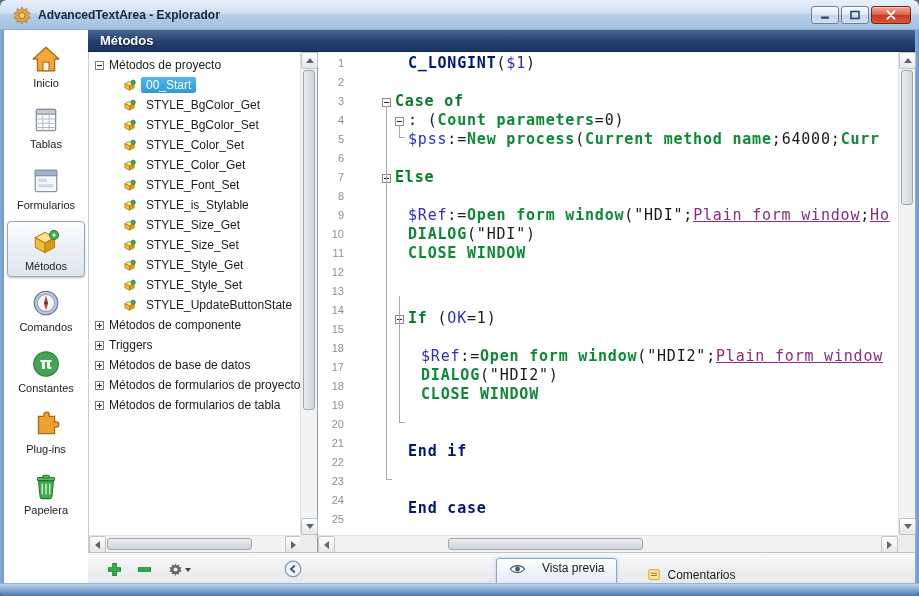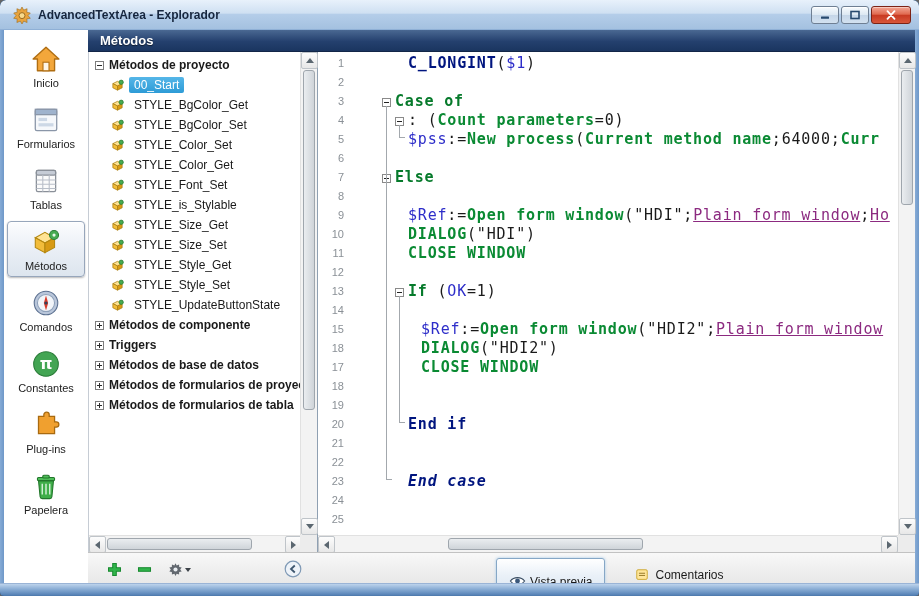--- a/index.html
+++ b/index.html
@@ -30,22 +30,22 @@
 
 .header{position:absolute;left:88px;right:4px;top:30px;height:22px;display:flex;align-items:center;padding-left:12px;
   background:linear-gradient(#4a6892,#24406e 55%,#1a3560);border-bottom:1px solid #122648}
 .header-title{color:#fff;font-weight:bold;font-size:13px;text-shadow:0 1px 1px rgba(0,0,0,.55)}
 
 .tree-panel{position:absolute;left:88px;top:52px;width:230px;height:500px;background:#fff;border-right:1px solid #8fa0b2;border-left:1px solid #c6ccd4}
 .code-panel{position:absolute;left:318px;top:52px;width:597px;height:500px;background:#fff}
 
 .tree-content{position:absolute;left:1px;top:3px;right:17px;bottom:17px;overflow:hidden;font-size:12px;color:#1a1a1a}
 .tree-row{display:flex;align-items:center;height:20px;white-space:nowrap}
-.tree-row.group{padding-left:5px;gap:5px;font-weight:bold}
-.tree-row.child{padding-left:21px;gap:5px}
+.tree-row.group{padding-left:5px;gap:5px;font-weight:normal}
+.tree-row.child{padding-left:33px;gap:5px}
 .exp{width:9px;height:9px;border:1px solid #7d7d7d;background:#fff;position:relative;flex:0 0 9px}
 .exp::before{content:'';position:absolute;left:1px;right:1px;top:50%;margin-top:-.5px;height:1px;background:#2b2b2b}
 .exp.plus::after{content:'';position:absolute;top:1px;bottom:1px;left:50%;margin-left:-.5px;width:1px;background:#2b2b2b}
 .m-icn{width:13px;height:13px;flex:0 0 13px}
 .tree-clabel{padding:1px 5px;border-radius:2px}
 .tree-clabel.sel{background:linear-gradient(#55b6e8,var(--sel,#2d9bd6));color:#fff}
 
 .code-gutter{position:absolute;left:1px;top:2px;width:33px}
 .gut-line{height:19px;line-height:19px;text-align:right;padding-right:8px;font-size:11px;color:#8a9096}
 .code-content{position:absolute;left:35px;top:2px;right:17px;bottom:17px;overflow:hidden;
@@ -75,21 +75,21 @@
 .tri.right{border-left:5px solid #5b6770;border-right:none}
 .vthumb{position:absolute;left:2px;right:2px;border:1px solid #9fa6ad;border-radius:3px;background:linear-gradient(90deg,#eaedf0,#cfd4d9)}
 .hthumb{position:absolute;top:2px;bottom:2px;border:1px solid #9fa6ad;border-radius:3px;background:linear-gradient(#eaedf0,#cfd4d9)}
 
 .toolbar{position:absolute;left:88px;right:4px;top:552px;height:31px;background:linear-gradient(#f8f8f8,#e8e8e8);border-top:1px solid #c2c2c2}
 .tb-iconbtn{position:absolute;top:6px;width:24px;height:20px;display:flex;align-items:center;justify-content:center;gap:2px}
 .tb-iconbtn .s16{width:15px;height:15px}
 .caret{width:0;height:0;border:3.5px solid transparent;border-top:4.5px solid #3c4248;position:relative;top:2px}
 .collapse-btn{position:absolute;left:196px;top:7px;width:18px;height:18px}
 .tb-center{position:absolute;left:408px;top:5px;display:flex;gap:22px;align-items:center}
-.preview-btn{height:21px;display:flex;align-items:flex-start;gap:4px;padding:16px 12px;font-size:12px;color:#1a1a1a;
+.preview-btn{height:21px;display:flex;align-items:flex-end;gap:16px;padding:16px 12px;font-size:12px;color:#1a1a1a;
   background:linear-gradient(#ffffff,#eaf1f8 50%,#dde7f1);border:1px solid #86a7c6;border-radius:3px;box-shadow:0 0 3px #a5c8e8}
 .comments-btn{height:21px;display:flex;align-items:center;gap:6px;padding:0 8px;font-size:12px;color:#1a1a1a}
 .eye{width:17px;height:12px}.note{width:14px;height:14px}
 </style>
 </head>
 <body>
 
 <div class="stage">
 
   <div class="titlebar">
@@ -134,41 +134,41 @@
           <svg viewBox="0 0 28 28">
             <path d="M14 3 L26 14 H22 V25 H6 V14 H2 Z" fill="#f3a73b" stroke="#b06e12" stroke-width="1.3" stroke-linejoin="round"></path>
             <rect x="11.2" y="17" width="5.6" height="8" fill="#fff6e6" stroke="#b06e12"></rect>
           </svg>
         </span>
         <div class="sb-label">Inicio</div>
       </div>
       <div class="sb-item">
         <span class="icn sb-icn">
           <svg viewBox="0 0 28 28">
-            <rect x="4" y="4" width="20" height="20" rx="1.5" fill="#f6f8fb" stroke="#8a96a8" stroke-width="1.2"></rect>
-            <rect x="4" y="4" width="20" height="5" fill="#9fb3cd" stroke="#8a96a8" stroke-width="1.2"></rect>
-            <rect x="7" y="12" width="8" height="3" fill="#cdd8e6"></rect>
-            <rect x="7" y="17" width="14" height="3" fill="#cdd8e6"></rect>
-          </svg>
-        </span>
-        <div class="sb-label">Formularios</div>
-      </div>
-      <div class="sb-item">
-        <span class="icn sb-icn">
-          <svg viewBox="0 0 28 28">
             <rect x="5" y="4" width="18" height="20" rx="1.5" fill="#fbfbfb" stroke="#8a9099" stroke-width="1.2"></rect>
             <rect x="5" y="4" width="18" height="4.5" rx="1.5" fill="#c6ccd6" stroke="#8a9099" stroke-width="1.2"></rect>
             <line x1="5" y1="13" x2="23" y2="13" stroke="#b8bec8"></line>
             <line x1="5" y1="17" x2="23" y2="17" stroke="#b8bec8"></line>
             <line x1="5" y1="21" x2="23" y2="21" stroke="#b8bec8"></line>
             <line x1="11" y1="8.5" x2="11" y2="24" stroke="#b8bec8"></line>
             <line x1="17" y1="8.5" x2="17" y2="24" stroke="#b8bec8"></line>
           </svg>
         </span>
         <div class="sb-label">Tablas</div>
+      </div>
+      <div class="sb-item">
+        <span class="icn sb-icn">
+          <svg viewBox="0 0 28 28">
+            <rect x="4" y="4" width="20" height="20" rx="1.5" fill="#f6f8fb" stroke="#8a96a8" stroke-width="1.2"></rect>
+            <rect x="4" y="4" width="20" height="5" fill="#9fb3cd" stroke="#8a96a8" stroke-width="1.2"></rect>
+            <rect x="7" y="12" width="8" height="3" fill="#cdd8e6"></rect>
+            <rect x="7" y="17" width="14" height="3" fill="#cdd8e6"></rect>
+          </svg>
+        </span>
+        <div class="sb-label">Formularios</div>
       </div>
       <div class="sb-item sel">
         <span class="icn sb-icn">
           <svg viewBox="0 0 28 28">
             <path d="M4 10 L13 5 L22 10 L13 15 Z" fill="#ffe394" stroke="#b4870f"></path>
             <path d="M4 10 v9 l9 5 v-9 Z" fill="#f2bc3a" stroke="#b4870f"></path>
             <path d="M22 10 v9 l-9 5 v-9 Z" fill="#d89a14" stroke="#b4870f"></path>
             <circle cx="21.5" cy="7.5" r="4.2" fill="#47ab52" stroke="#2a7d34"></circle>
             <circle cx="21.5" cy="7.5" r="1.5" fill="#e8f6ea"></circle>
           </svg>
@@ -434,31 +434,31 @@
         <div class="code-line" style="padding-left: 42px;"><span class="fold-box"></span><span class="tk-kw">Case of</span></div>
         <div class="code-line" style="padding-left: 55px;"><span class="fold-box"></span><span class="tk-pl">: (</span><span class="tk-cmd">Count parameters</span><span class="tk-pl">=</span><span class="tk-num">0</span><span class="tk-pl">)</span></div>
         <div class="code-line" style="padding-left: 55px;"><span class="tk-var">$pss</span><span class="tk-pl">:=</span><span class="tk-cmd">New process</span><span class="tk-pl">(</span><span class="tk-cmd">Current method name</span><span class="tk-pl">;</span><span class="tk-num">64000</span><span class="tk-pl">;</span><span class="tk-cmd">Curr</span></div>
         <div class="code-line" style="padding-left: 29px;"></div>
         <div class="code-line" style="padding-left: 42px;"><span class="fold-box"></span><span class="tk-kw">Else</span></div>
         <div class="code-line" style="padding-left: 29px;"></div>
         <div class="code-line" style="padding-left: 55px;"><span class="tk-var">$Ref</span><span class="tk-pl">:=</span><span class="tk-cmd">Open form window</span><span class="tk-pl">(</span><span class="tk-str">"HDI"</span><span class="tk-pl">;</span><span class="tk-const">Plain form window</span><span class="tk-pl">;</span><span class="tk-const">Ho</span></div>
         <div class="code-line" style="padding-left: 55px;"><span class="tk-cmd">DIALOG</span><span class="tk-pl">(</span><span class="tk-str">"HDI"</span><span class="tk-pl">)</span></div>
         <div class="code-line" style="padding-left: 55px;"><span class="tk-cmd">CLOSE WINDOW</span></div>
         <div class="code-line" style="padding-left: 29px;"></div>
-        <div class="code-line" style="padding-left: 55px;"><span class="fold-box"></span><span class="tk-kw">If</span><span class="tk-pl"> (</span><span class="tk-var">OK</span><span class="tk-pl">=</span><span class="tk-num">1</span><span class="tk-pl">)</span></div>
+        <div class="code-line" style="padding-left: 55px; margin-top: 27px;"><span class="fold-box"></span><span class="tk-kw">If</span><span class="tk-pl"> (</span><span class="tk-var">OK</span><span class="tk-pl">=</span><span class="tk-num">1</span><span class="tk-pl">)</span></div>
         <div class="code-line" style="padding-left: 29px;"></div>
         <div class="code-line" style="padding-left: 68px;"><span class="tk-var">$Ref</span><span class="tk-pl">:=</span><span class="tk-cmd">Open form window</span><span class="tk-pl">(</span><span class="tk-str">"HDI2"</span><span class="tk-pl">;</span><span class="tk-const">Plain form window</span></div>
         <div class="code-line" style="padding-left: 68px;"><span class="tk-cmd">DIALOG</span><span class="tk-pl">(</span><span class="tk-str">"HDI2"</span><span class="tk-pl">)</span></div>
         <div class="code-line" style="padding-left: 68px;"><span class="tk-cmd">CLOSE WINDOW</span></div>
         <div class="code-line" style="padding-left: 29px;"></div>
         <div class="code-line" style="padding-left: 29px;"></div>
         <div class="code-line" style="padding-left: 55px;"><span class="tk-kw2">End if</span></div>
         <div class="code-line" style="padding-left: 29px;"></div>
         <div class="code-line" style="padding-left: 29px;"></div>
-        <div class="code-line" style="padding-left: 55px; font-style: italic;"><span class="tk-kw2">End case</span></div>
+        <div class="code-line" style="padding-left: 55px;"><span class="tk-kw2">End case</span></div>
         <div class="code-line" style="padding-left: 29px;"></div>
         <div class="code-line" style="padding-left: 29px;"></div>
         <div class="fold-guide" style="left: 33px; top: 52px; height: 374px;"></div>
         <div class="fold-guide" style="left: 46px; top: 71px; height: 13px;"></div>
         <div class="fold-guide" style="left: 46px; top: 242px; height: 127px;"></div>
       </div>
     <div class="vscroll">
       <div class="sbtn" style="top:0;left:0">
           <span class="tri up"></span>
         </div>

